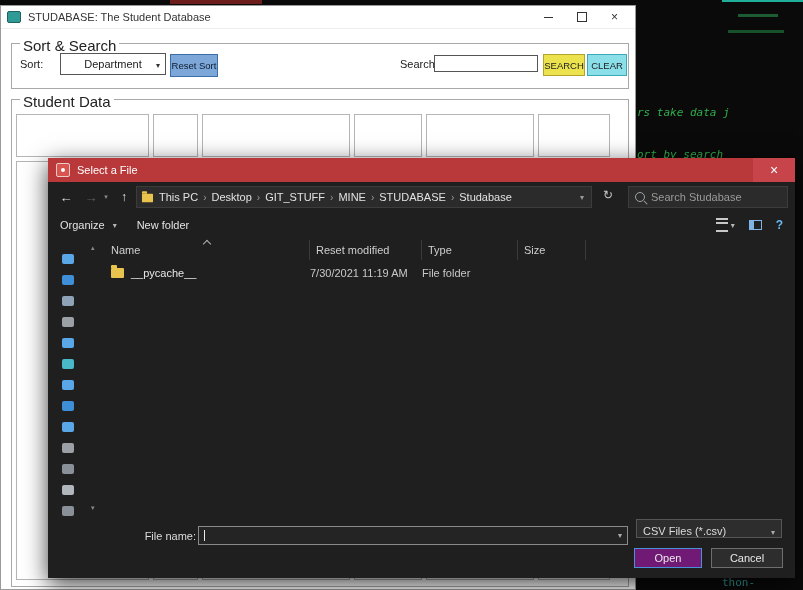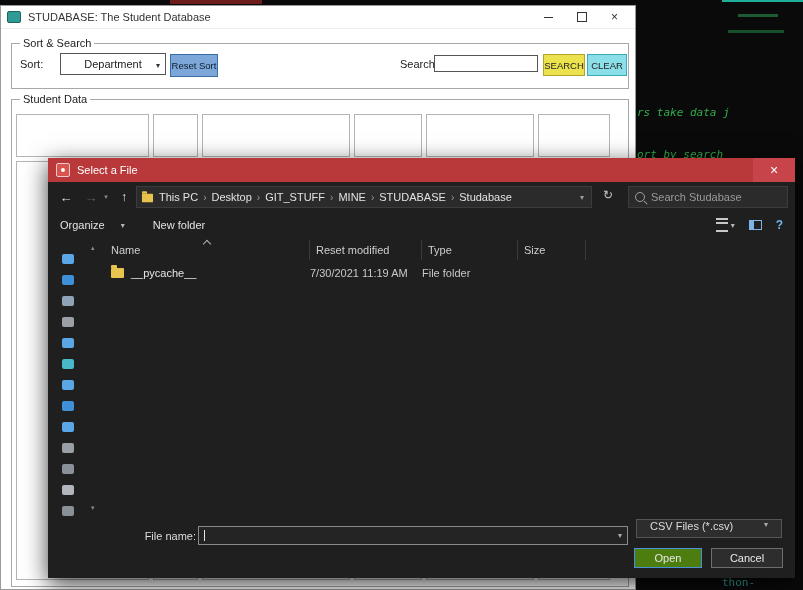--- a/index.html
+++ b/index.html
@@ -22,21 +22,21 @@
        box-sizing:border-box;z-index:1;font-size:11px;color:#222}
   .titlebar{position:relative;height:22px;display:flex;align-items:center;border-bottom:1px solid #eee}
   .app-icon{width:12px;height:10px;background:#2f9a96;border:1px solid #1d6360;border-radius:2px;margin-left:6px}
   .app-title{margin-left:7px;font-size:11px;color:#333}
   .win-controls{position:absolute;right:4px;top:0;height:22px;display:flex}
   .win-btn{width:33px;height:22px;display:flex;align-items:center;justify-content:center;color:#333;font-size:12px}
   .max-glyph{width:8px;height:8px;border:1px solid #333}
   .min-glyph{width:9px;height:1px;background:#333}
 
   .group{position:absolute;border:1px solid #a8a8a8}
-  .group-label{position:absolute;top:-7px;left:8px;background:#fff;padding:0 3px;font-size:11px;color:#222}
+  .group-label{position:absolute;top:-7px;left:8px;background:#fff;padding:0 3px;font-size:15px;color:#222}
   .g-sort{left:10px;top:37px;width:616px;height:44px}
   .g-data{left:10px;top:93px;width:616px;height:486px}
 
   .sort-label{position:absolute;left:8px;top:14px}
   .combo{position:absolute;left:48px;top:9px;width:106px;height:22px;border:1px solid #555;background:#fff;
          display:flex;align-items:center;justify-content:center;box-sizing:border-box}
   .combo .arrow{position:absolute;right:5px;bottom:4px;font-size:8px;color:#333}
   .btn-reset{position:absolute;left:158px;top:10px;width:46px;height:21px;background:#7da7d9;border:1px solid #3a6ea5;
              font-size:9.5px;display:flex;align-items:center;justify-content:center;color:#0d1c2e}
   .search-label{position:absolute;left:388px;top:14px}
@@ -75,21 +75,21 @@
   .crumb-sep{color:#9a9a9a;font-size:10px}
   .crumb-chev{margin-left:auto;font-size:8px;color:#9a9a9a;padding-right:3px}
   .ic-refresh{position:absolute;left:550px;top:6px;width:20px;font-size:12px;color:#c8c8c8;text-align:center}
   .searchbar{position:absolute;left:580px;top:4px;width:160px;height:22px;background:#2b2b2b;border:1px solid #3c3c3c;
              box-sizing:border-box;display:flex;align-items:center;padding:0 6px;gap:6px}
   .mag{width:8px;height:8px;border:1px solid #9aa3a8;border-radius:50%;position:relative;flex:0 0 auto}
   .mag::after{content:"";position:absolute;right:-4px;bottom:-2px;width:5px;height:1px;background:#9aa3a8;transform:rotate(45deg)}
   .search-ph{color:#9a9a9a;white-space:nowrap;overflow:hidden}
 
   .toolbar{position:absolute;left:0;top:54px;width:747px;height:26px;display:flex;align-items:center;padding:0 12px;
-           box-sizing:border-box;gap:16px;color:#e2e2e2}
+           box-sizing:border-box;gap:8px;color:#e2e2e2}
   .tb-chev{font-size:8px;color:#b5b5b5}
   .tb-newfolder{margin-left:12px}
   .tb-right{margin-left:auto;display:flex;align-items:center;gap:14px}
   .ic-view{display:inline-block;width:12px;height:10px;border-top:2px solid #c8c8c8;border-bottom:2px solid #c8c8c8;position:relative}
   .ic-view::after{content:"";position:absolute;left:0;top:2px;width:100%;height:2px;background:#c8c8c8}
   .ic-pane{width:13px;height:10px;border:1px solid #7fb2e5;box-sizing:border-box}
   .ic-pane::before{content:"";display:block;width:4px;height:100%;background:#7fb2e5}
   .ic-help{color:#6cb8f0;font-weight:bold;font-size:12px}
 
   .sidebar{position:absolute;left:0;top:82px;width:40px;height:276px;display:flex;flex-direction:column;
@@ -122,22 +122,22 @@
   .ic-excel::before{content:"X";position:absolute;left:0;bottom:0;width:7px;height:8px;background:#1e7e45;color:#fff;
                     font:bold 6px "Liberation Sans",sans-serif;display:flex;align-items:center;justify-content:center}
 
   .dlg-footer{position:absolute;left:0;top:358px;width:747px;height:62px}
   .fn-label{position:absolute;left:96px;top:14px;width:52px;text-align:right;color:#dcdcdc}
   .fn-input{position:absolute;left:150px;top:10px;width:430px;height:19px;background:#242424;border:1px solid #8a8a8a;
             box-sizing:border-box;display:flex;align-items:center;padding:0 5px}
   .fn-cursor{width:1px;height:11px;background:#e8e8e8}
   .fn-chev{margin-left:auto;font-size:8px;color:#aaa}
   .ft-combo{position:absolute;left:588px;top:3px;width:146px;height:19px;background:#2d2d2d;border:1px solid #555;
-            box-sizing:border-box;display:flex;align-items:flex-start;padding:0 13px;color:#dcdcdc}
-  .btn-open{position:absolute;left:586px;top:32px;width:68px;height:20px;background:#4d7c0f;border:1px solid #4a90d9;
+            box-sizing:border-box;display:flex;align-items:flex-end;padding:0 6px;color:#dcdcdc}
+  .btn-open{position:absolute;left:586px;top:32px;width:68px;height:20px;background:#701a75;border:1px solid #4a90d9;
             color:#e8e8e8;display:flex;align-items:center;justify-content:center;box-sizing:border-box}
   .btn-cancel{position:absolute;left:663px;top:32px;width:72px;height:20px;background:#2d2d2d;border:1px solid #6e6e6e;
               color:#e8e8e8;display:flex;align-items:center;justify-content:center;box-sizing:border-box}
 </style>
 </head>
 <body>
 
 <div class="abs red-smudge"></div>
 <div class="abs teal-topline"></div>
 <div class="abs green-frag1"></div>

